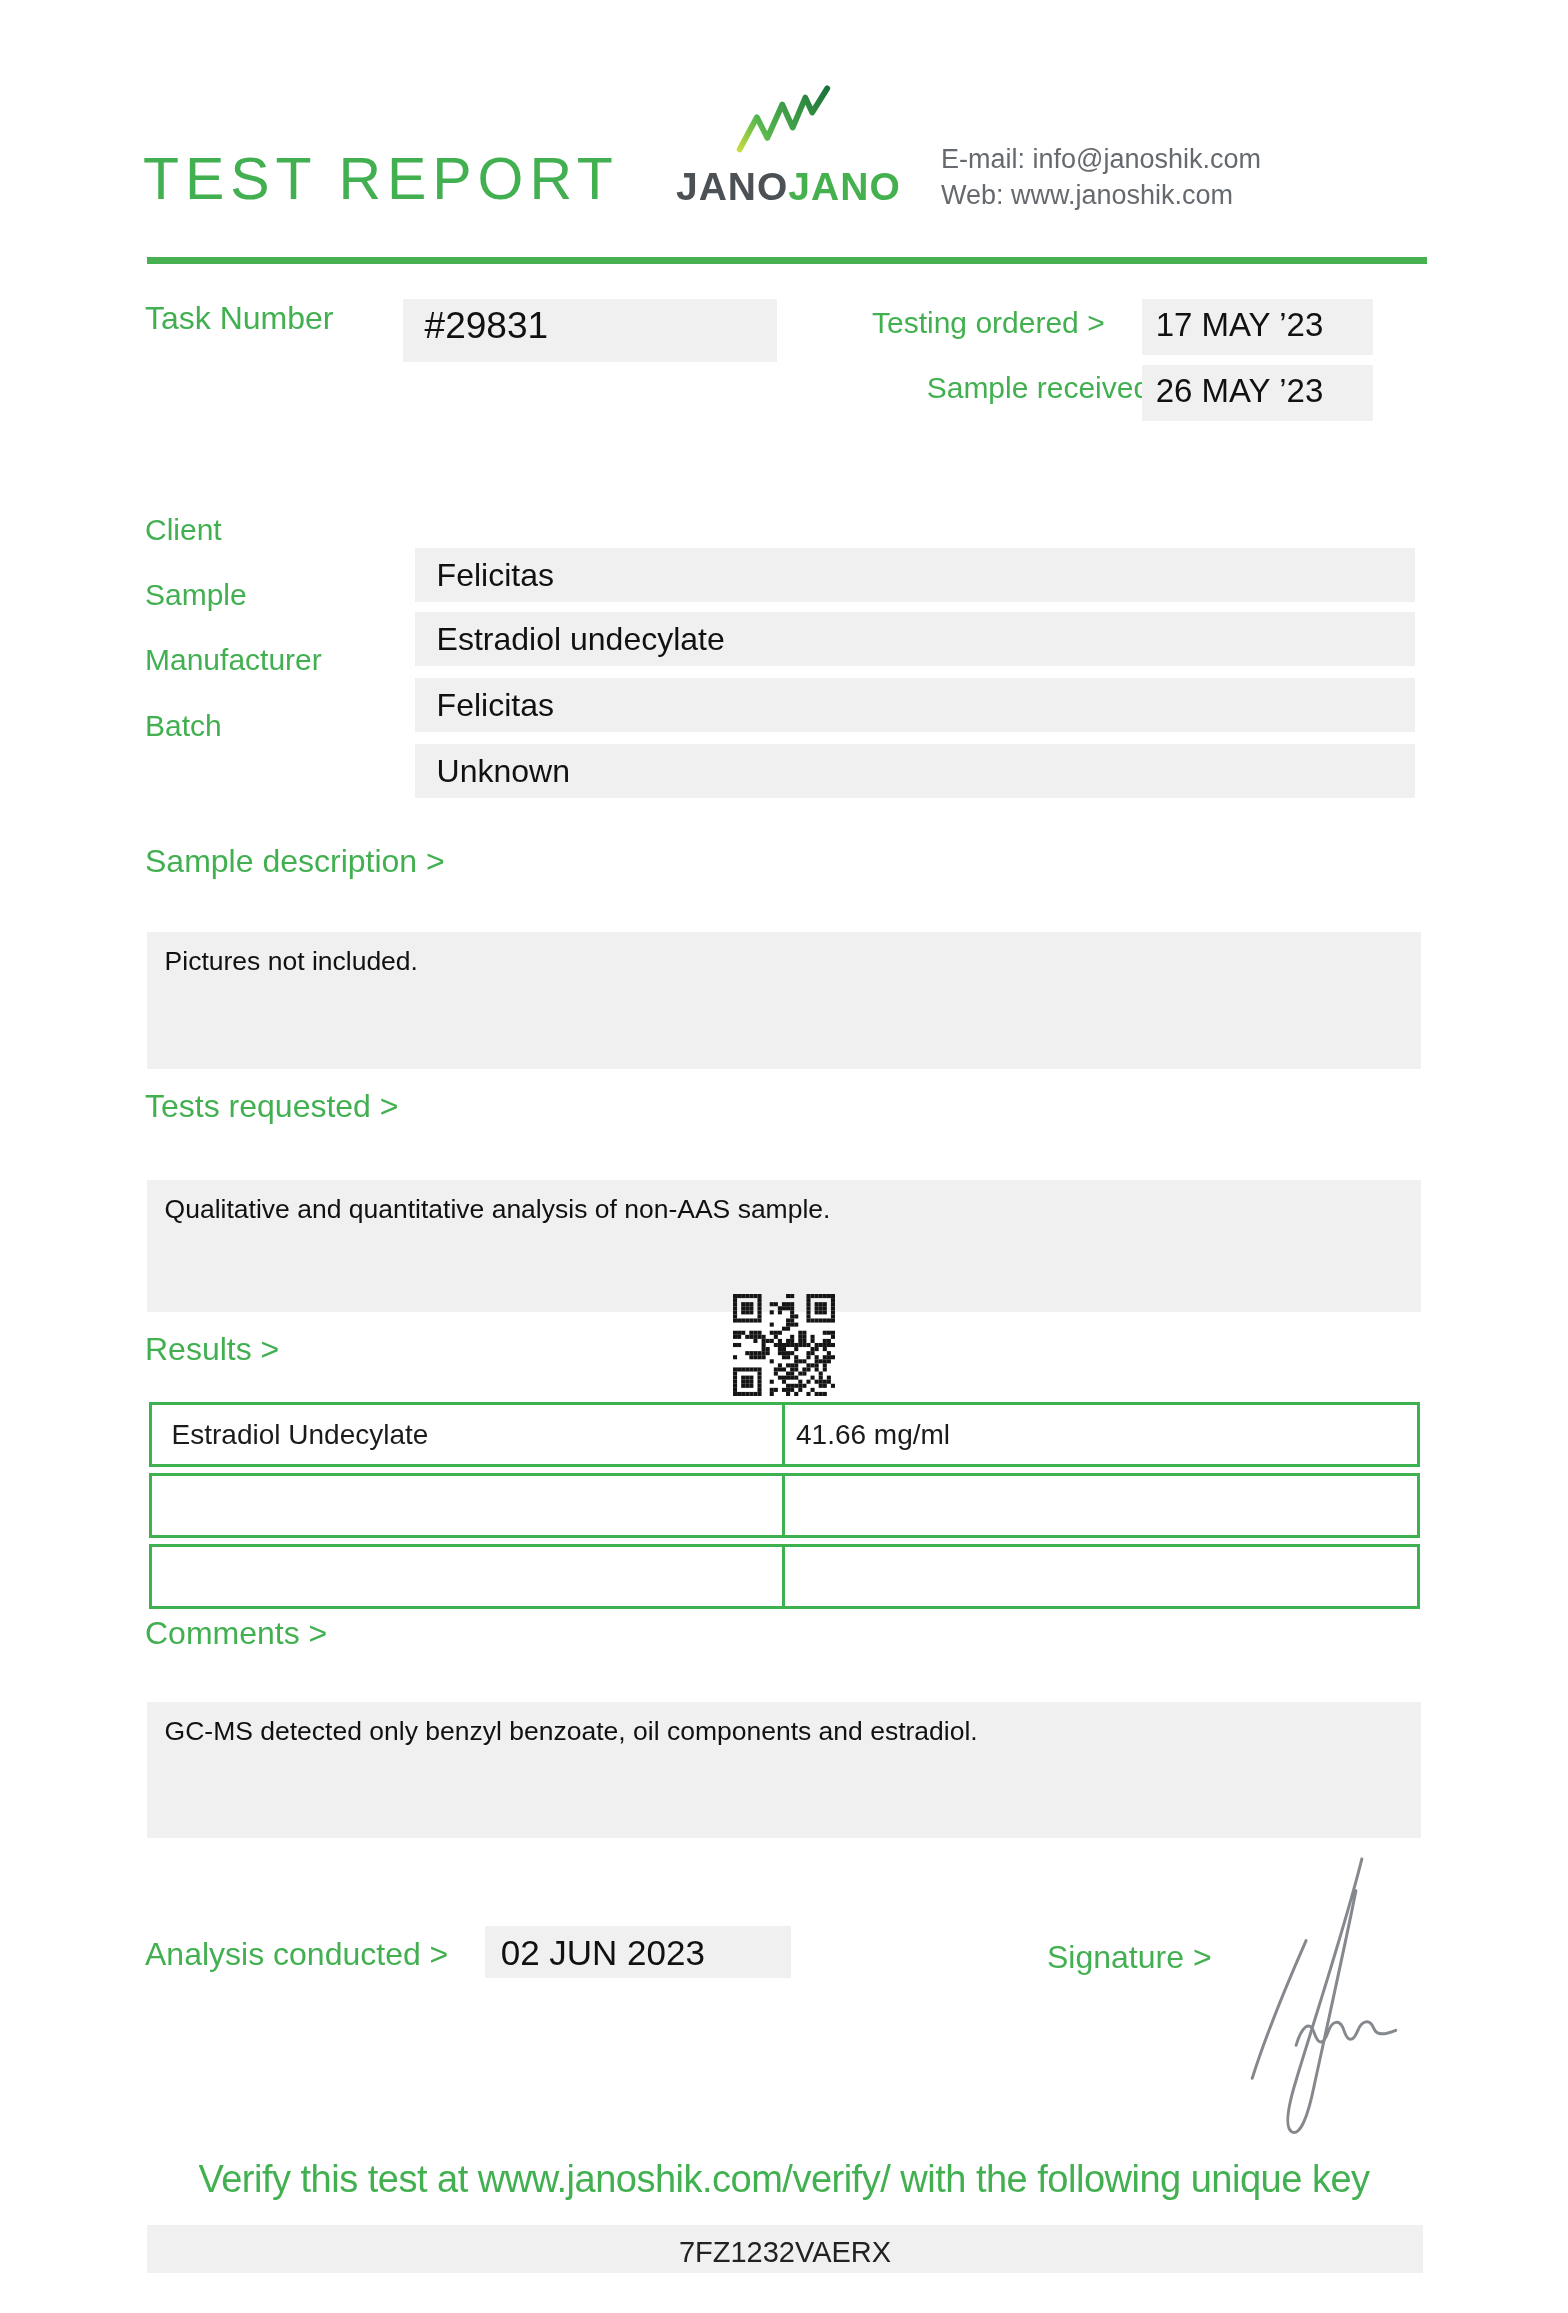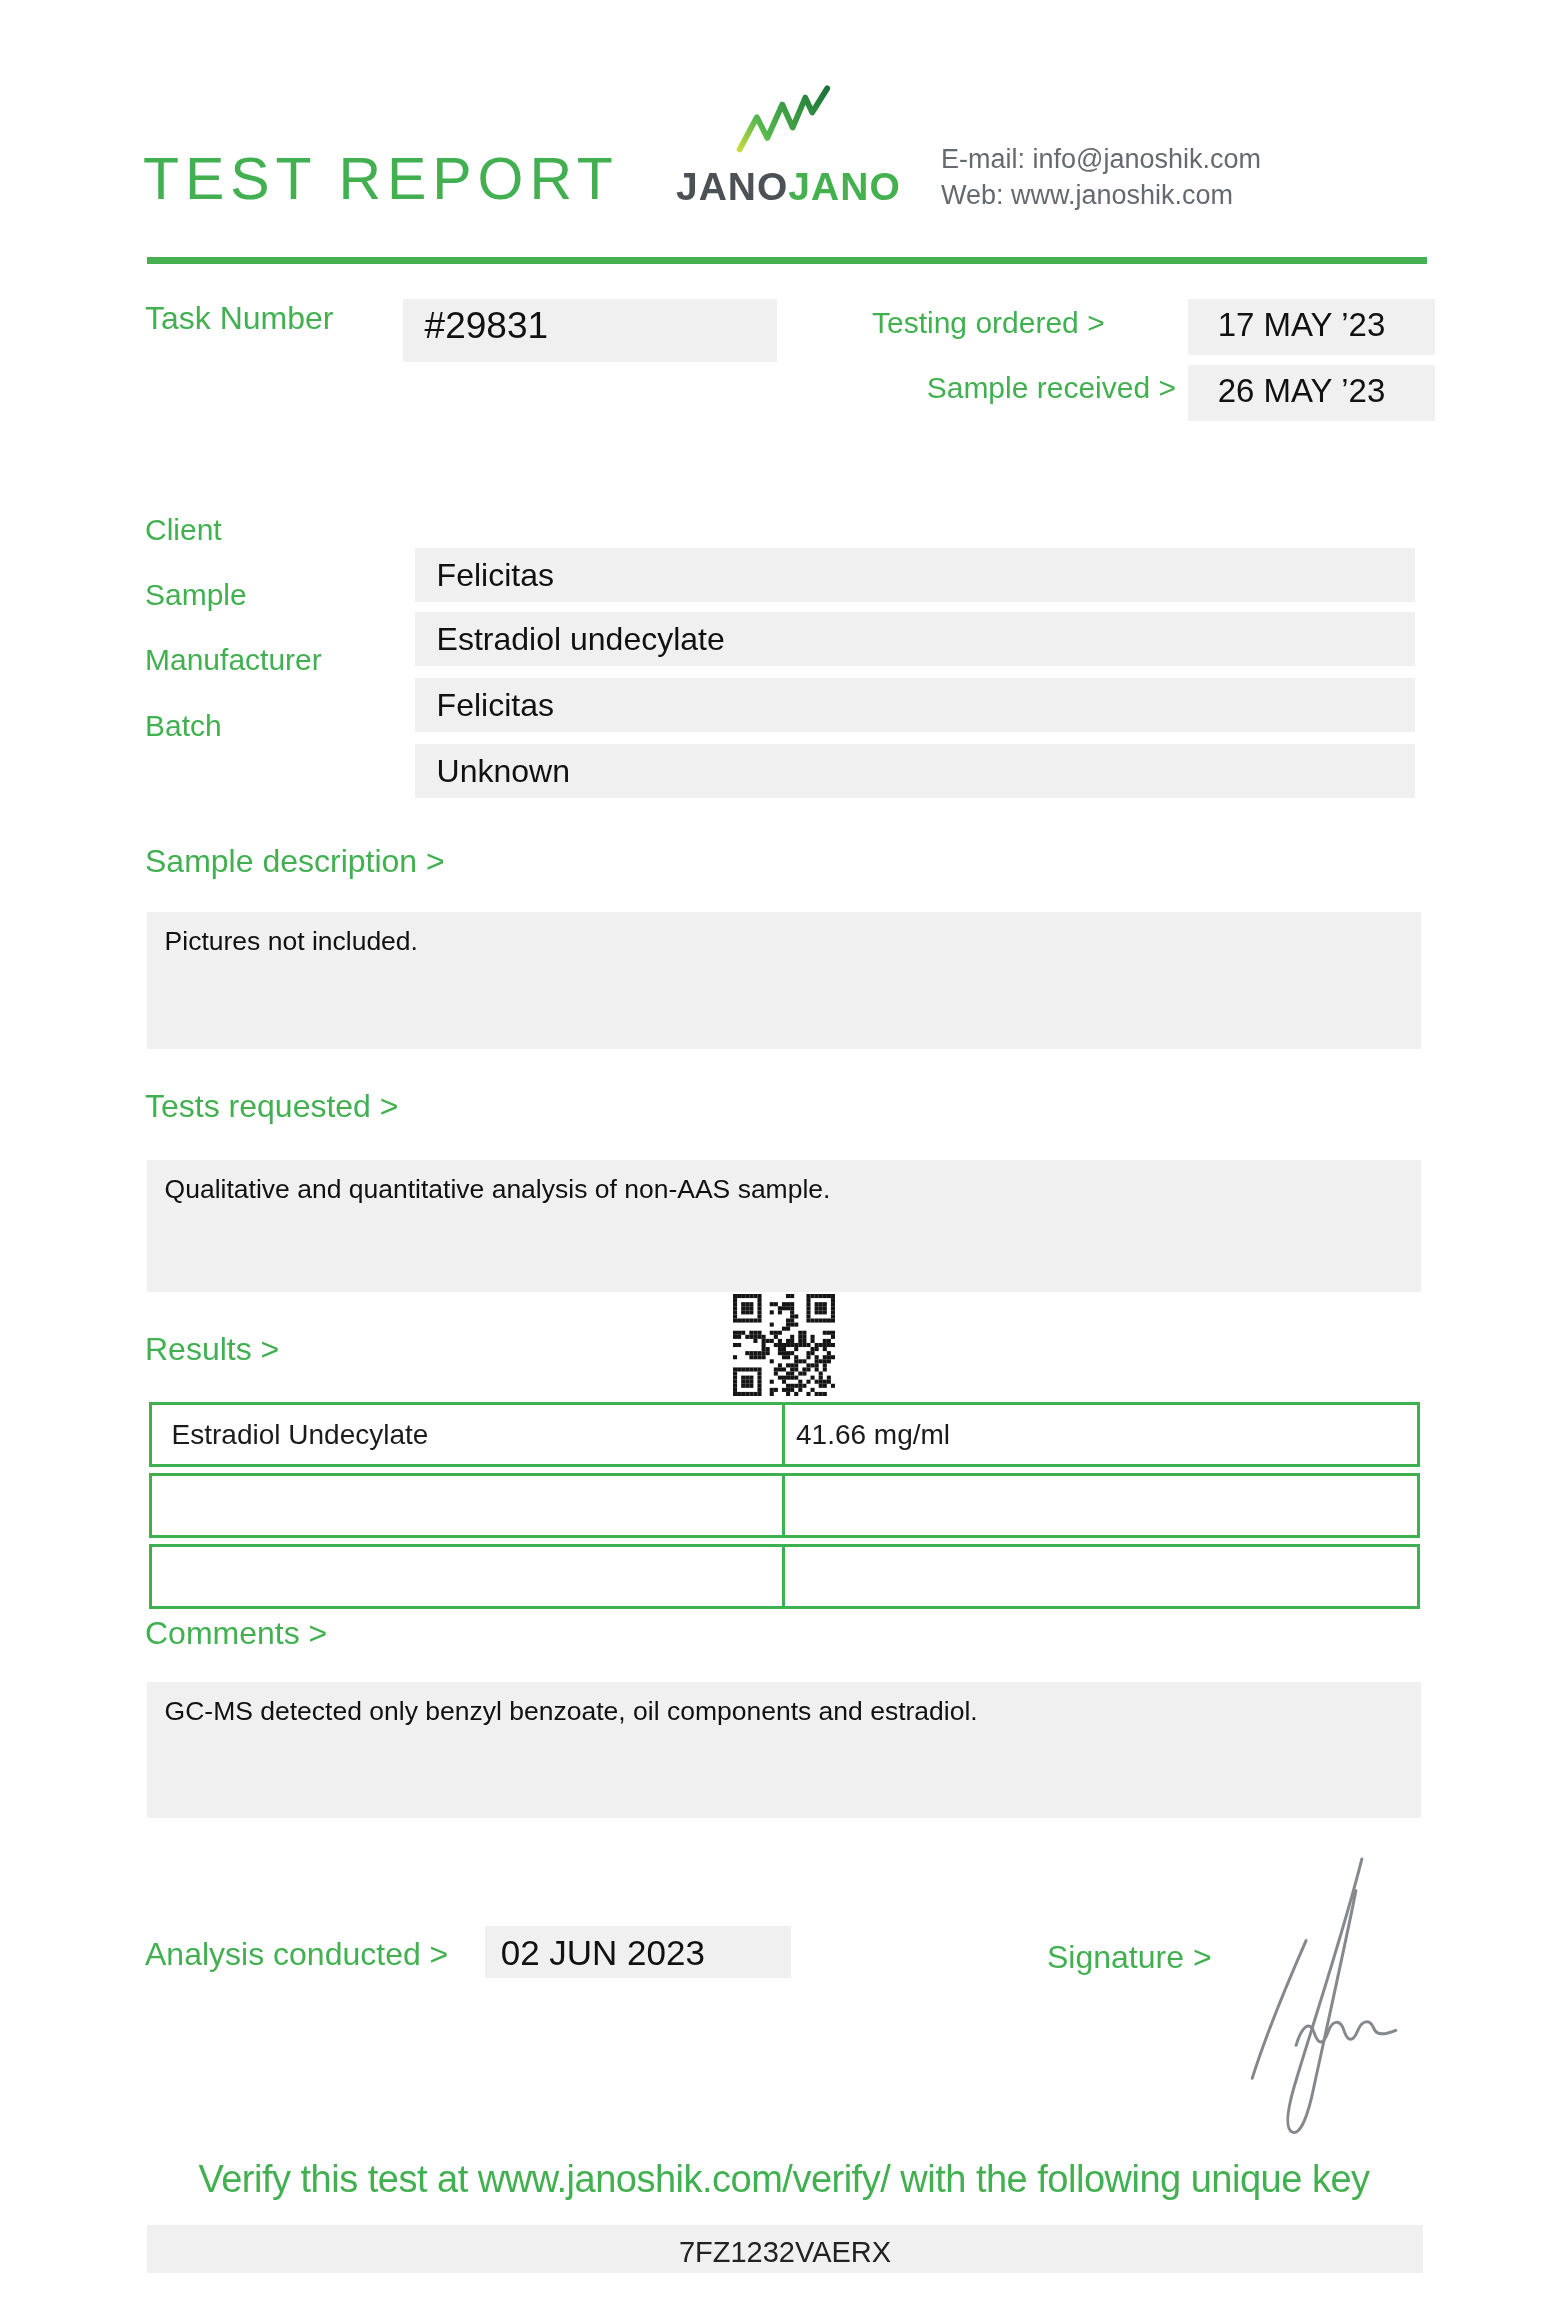--- a/index.html
+++ b/index.html
@@ -17,30 +17,30 @@
   .logo-jano{color:#4c5156;}
   .logo-shik{color:#45b14e;}
   .contact{left:941px;top:141px;width:490px;text-align:left;font-size:27px;line-height:36px;color:#666a6e;}
   .rule{left:147px;top:257px;width:1280px;height:6.9px;background:#47b052;}
   
   .task-label{left:145px;top:300px;font-size:32px;font-weight:500;color:#42b051;}
   .task-box{left:403px;top:299px;width:374px;height:63px;}
   .task-box span{display:block;padding-left:21.6px;line-height:53px;font-size:37px;font-weight:500;color:#111;}
   .ord-label{left:872px;top:306px;width:304px;text-align:left;font-size:30px;font-weight:500;color:#42b051;}
   .rcv-label{left:872px;top:371px;width:304px;text-align:right;font-size:30px;font-weight:500;color:#42b051;}
-  .date-box{left:1188px;width:231px;height:56px;padding-left:16px;}
+  .date-box{left:1142px;width:231px;height:56px;}
   .date-box span{display:block;padding-left:13.7px;line-height:52px;font-size:33px;font-weight:500;color:#111;}
   .box-ord{top:299px;} .box-rcv{top:365px;}
   
   .info-label{left:145px;font-size:30px;font-weight:500;color:#42b051;}
   .info-box{left:415px;width:1000px;height:54px;margin-top:44px;}
   .info-box span{display:block;padding-left:21.6px;line-height:55px;font-size:32px;font-weight:500;color:#111;}
   
   .sec-head{left:145px;font-size:32px;font-weight:500;color:#42b051;}
-  .sec-box{left:147px;width:1274px;}
+  .sec-box{left:147px;width:1274px;margin-top:20px;}
   .sec-box span{display:block;padding:13.7px 0 0 17.6px;font-size:26.5px;color:#111;}
   
   .results-table{left:149px;top:1402px;width:1271px;}
   .r-row{display:flex;border:3.9px solid #3db14f;height:59px;margin-bottom:5.9px;background:#fff;}
   .r-cell-l{width:633px;border-right:3.9px solid #3db14f;line-height:59px;font-size:28px;padding-left:19.6px;box-sizing:border-box;}
   .r-cell-r{flex:1;line-height:59px;font-size:28px;padding-left:11px;}
   .qr{left:733px;top:1294px;width:102px;height:102px;}
   
   .an-label{left:145px;top:1936px;font-size:32px;font-weight:500;color:#42b051;}
   .an-box{left:485px;top:1926px;width:306px;height:52px;}

